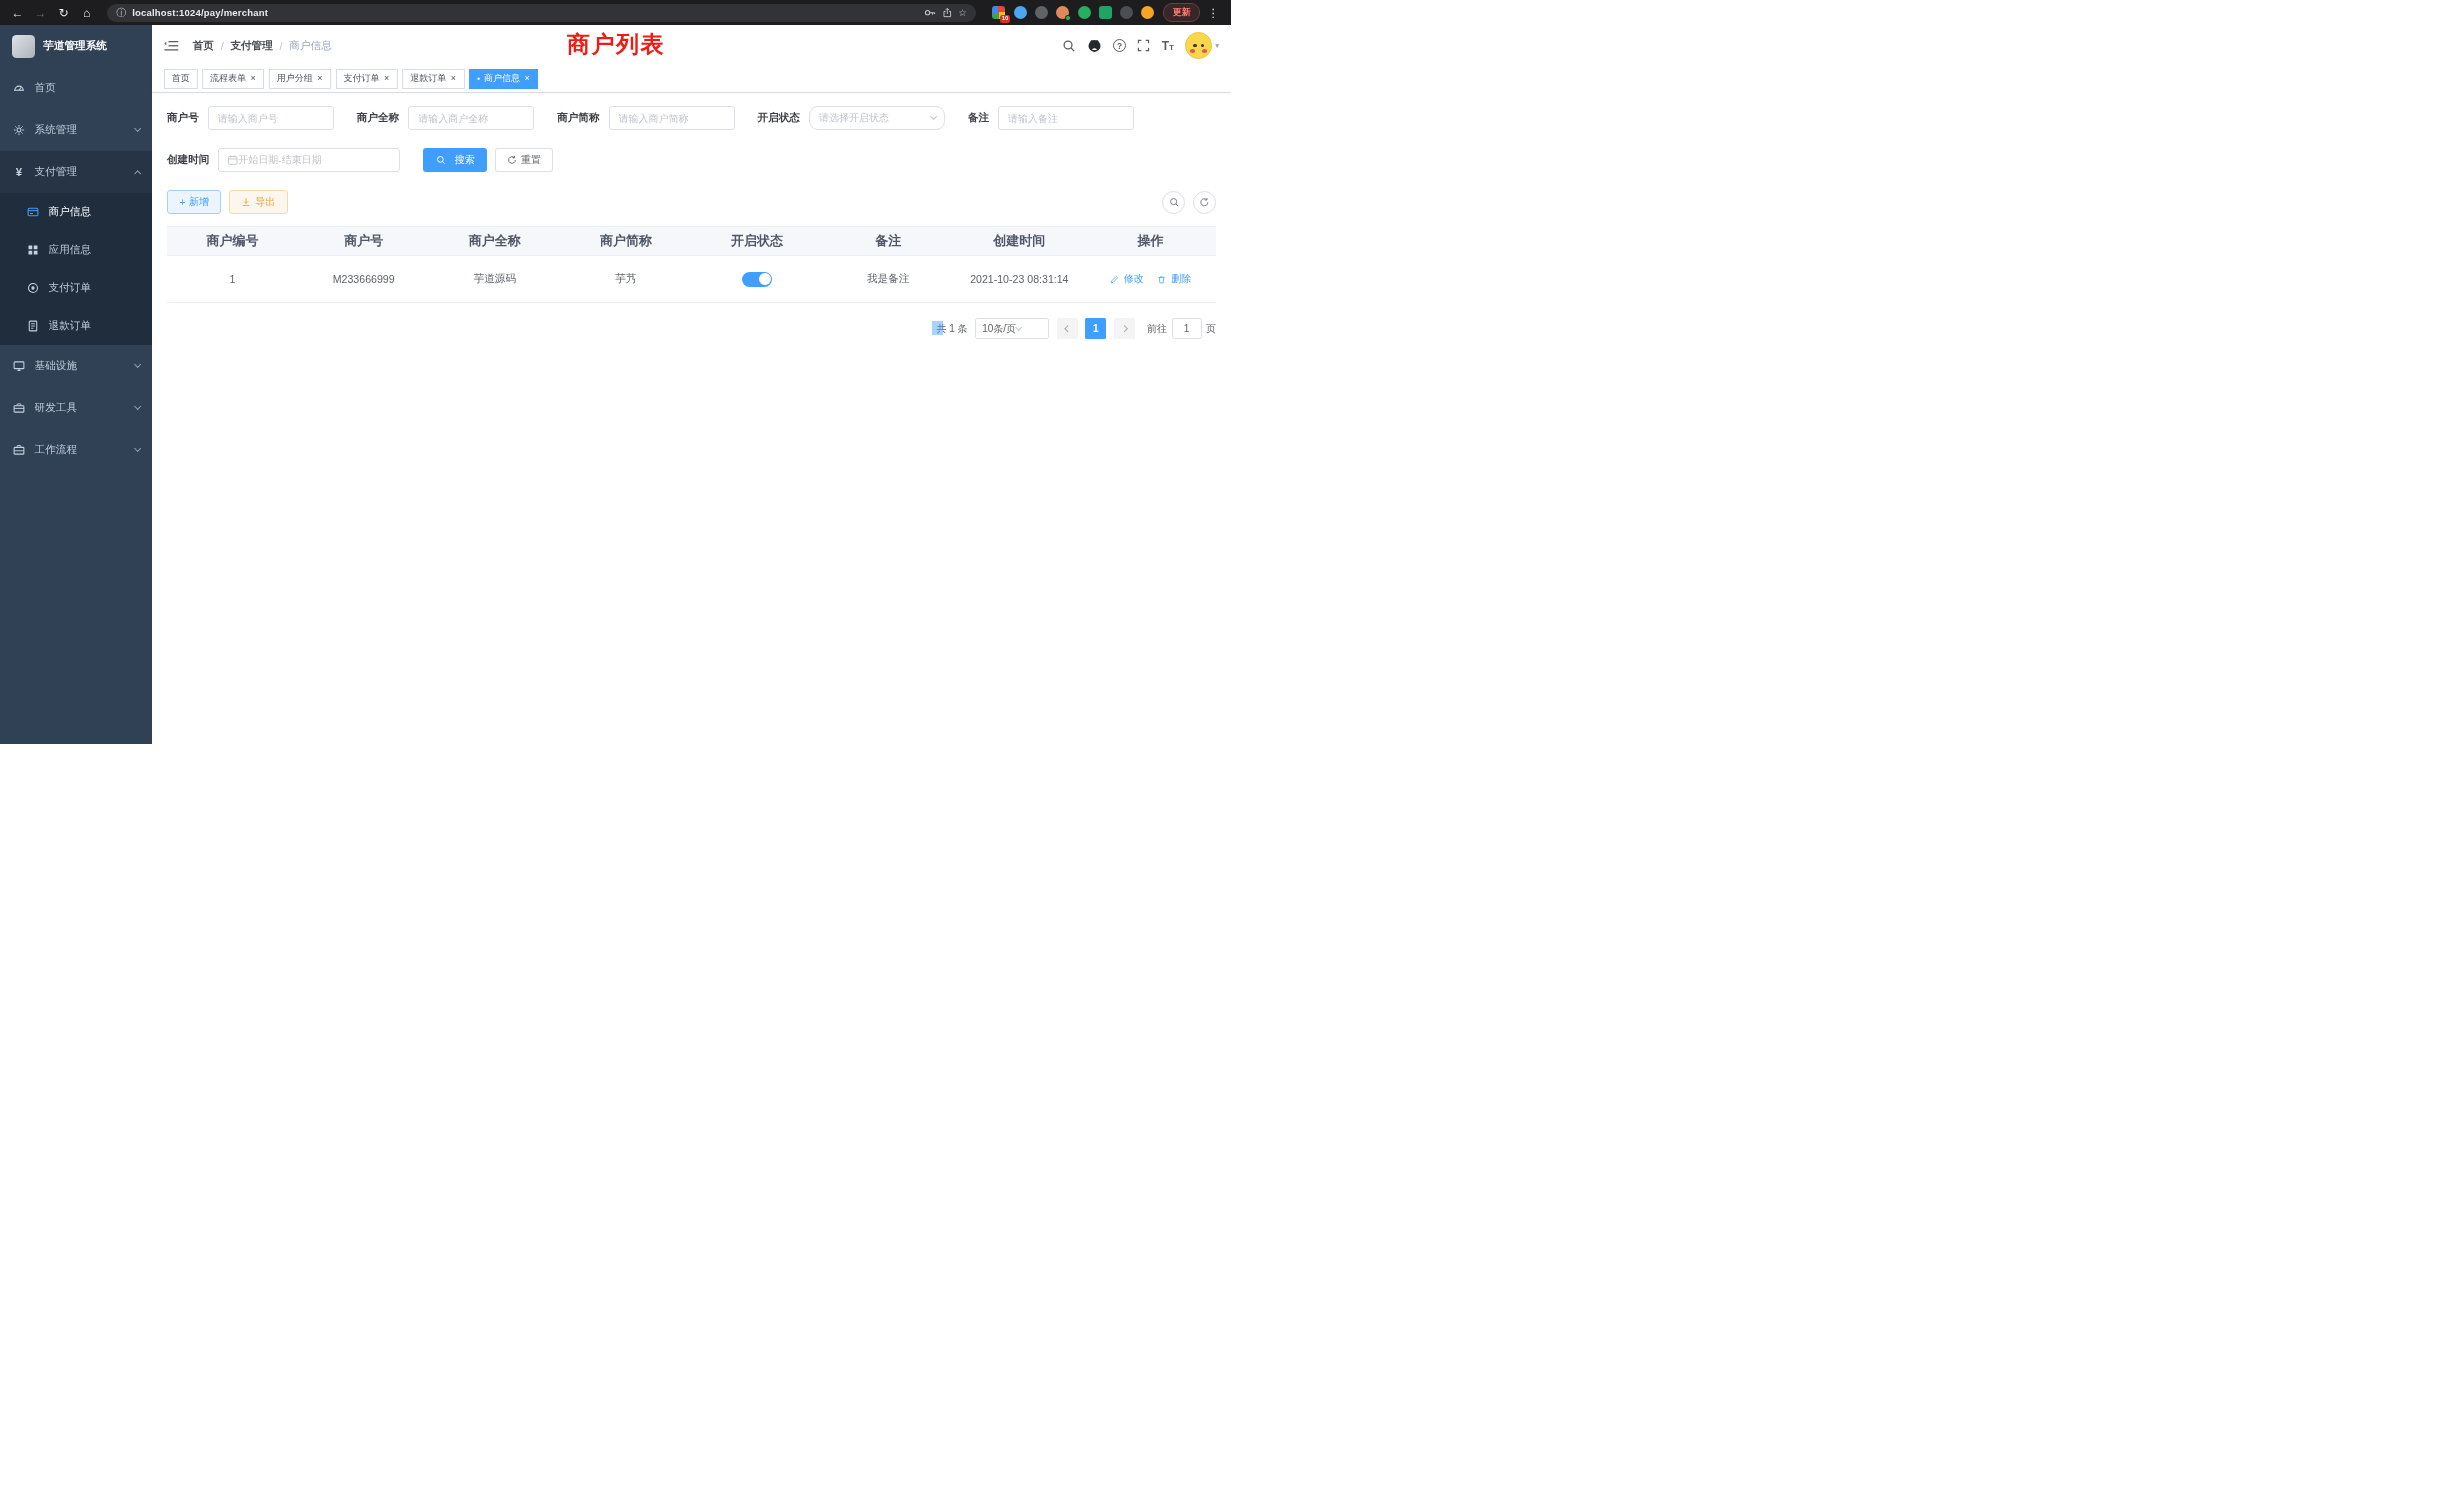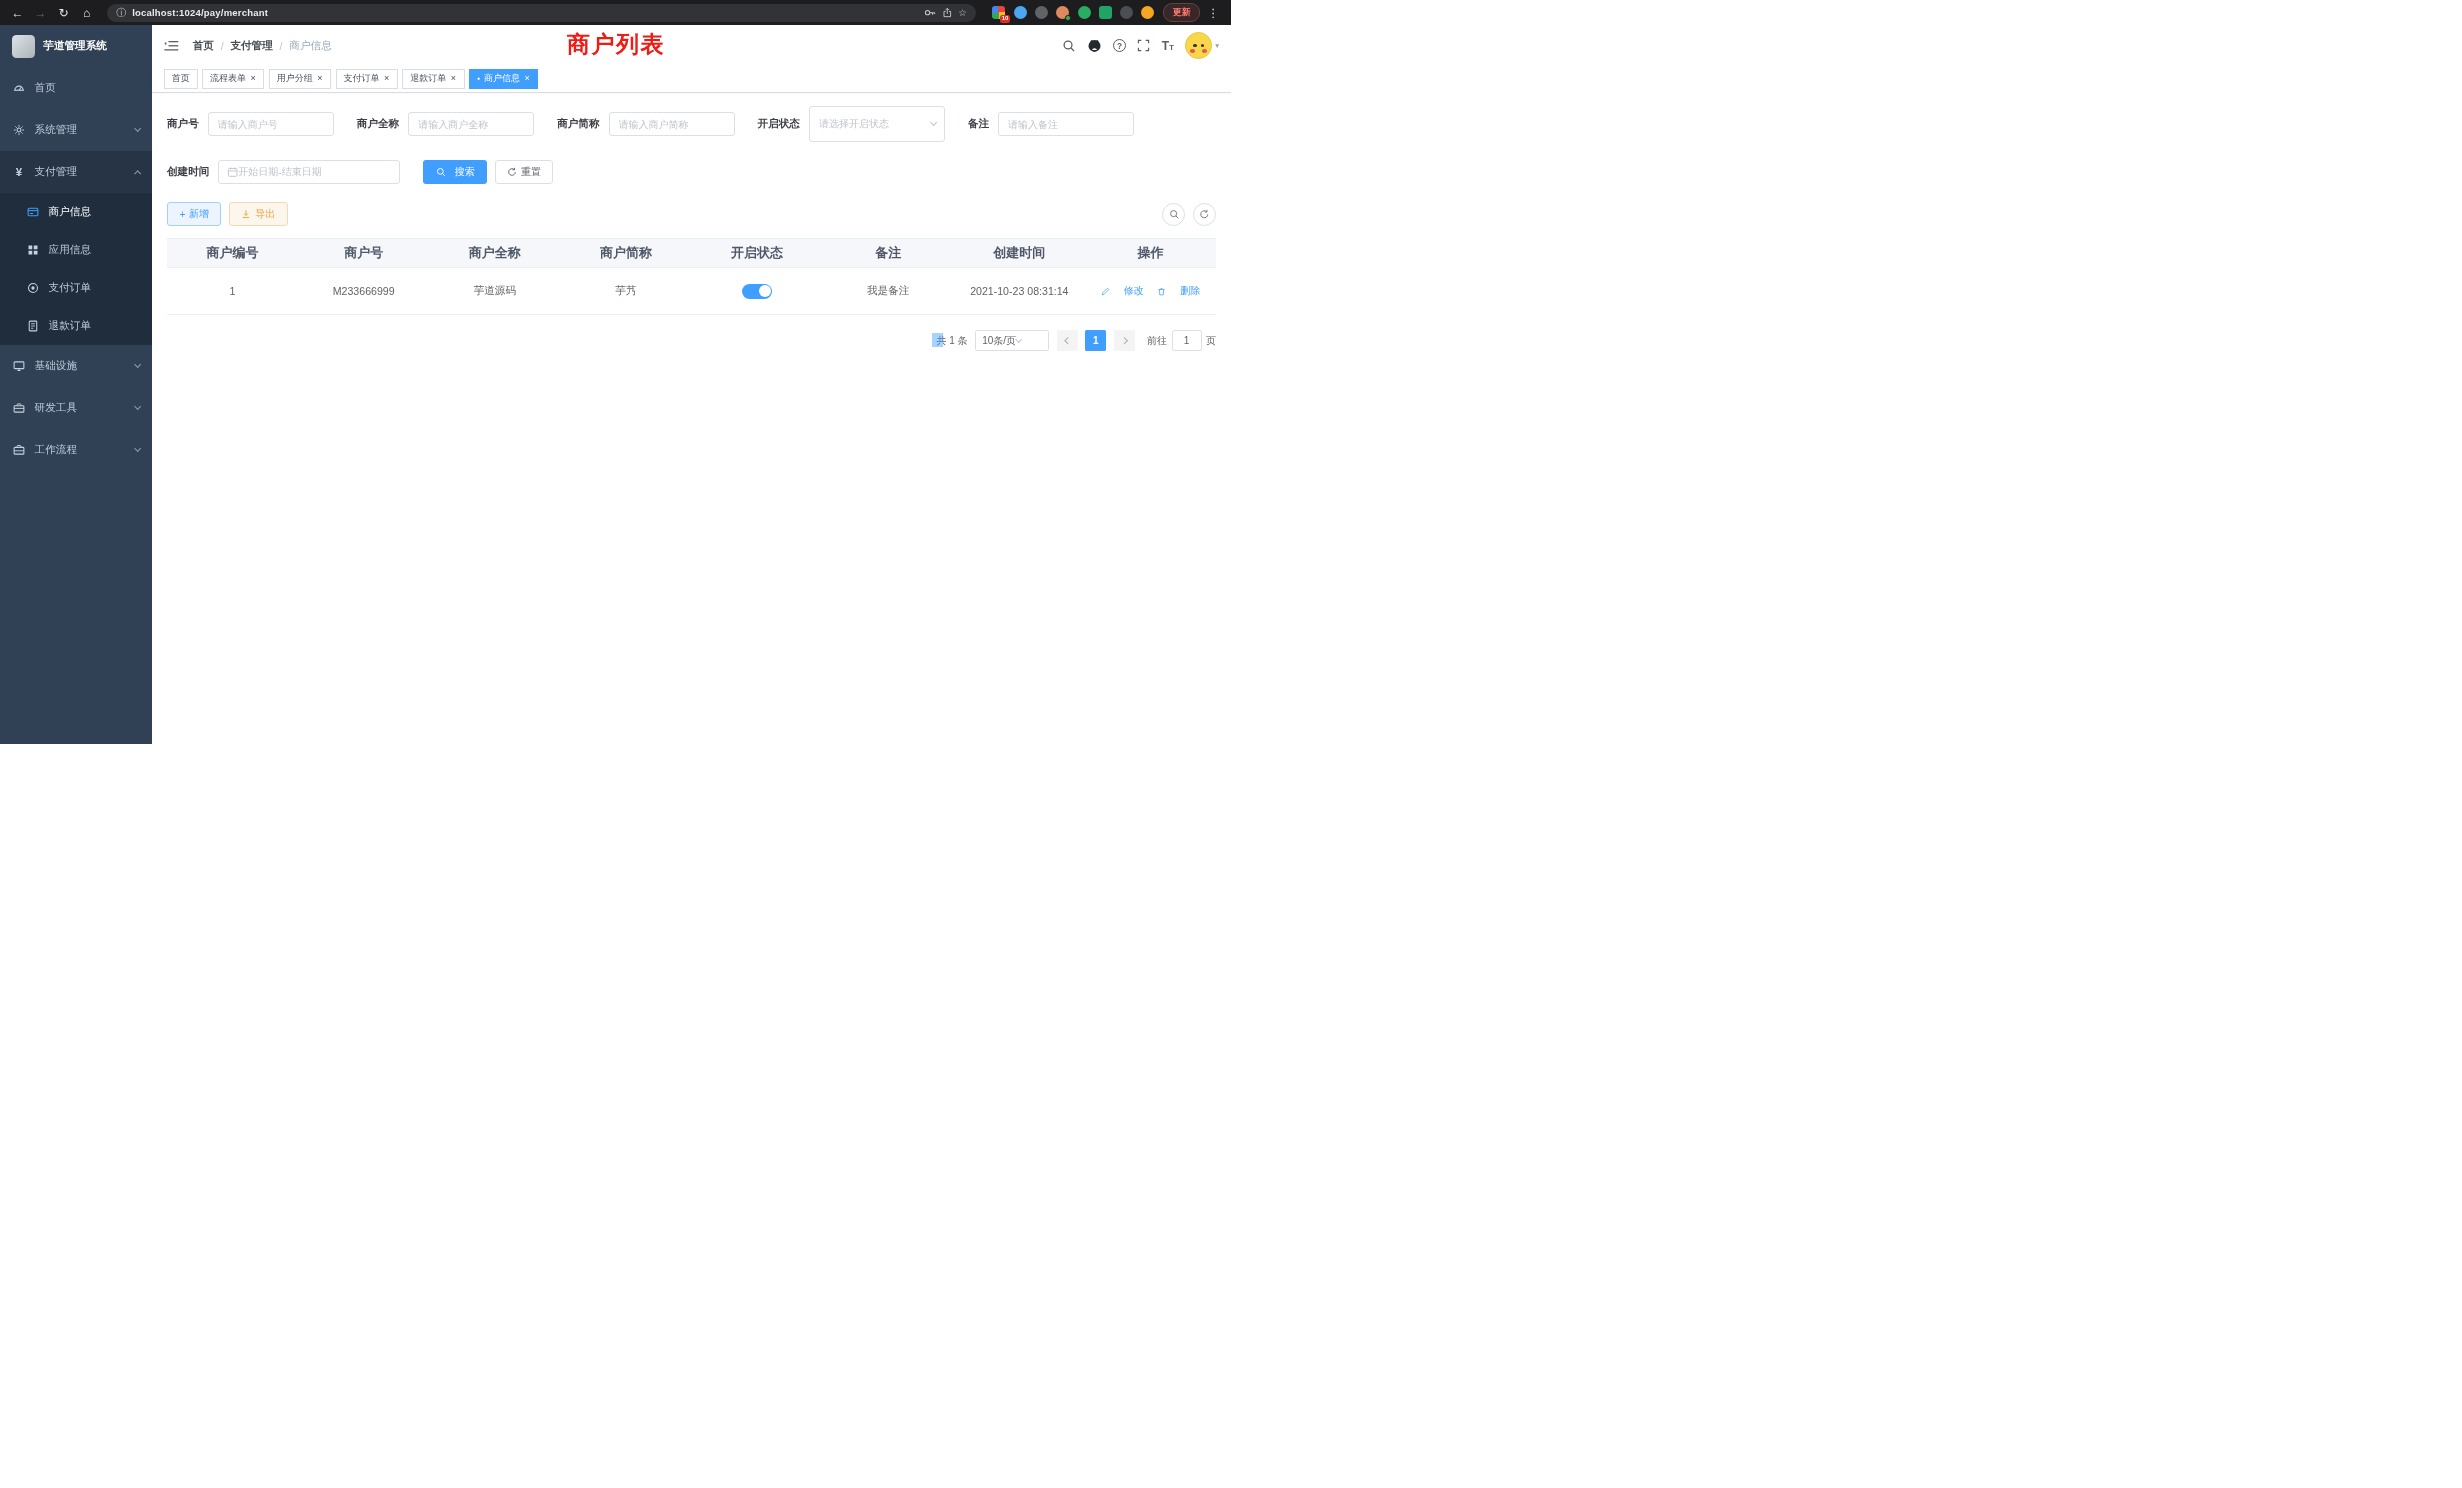--- a/index.html
+++ b/index.html
@@ -74,42 +74,42 @@
   .tag.active { background:#409eff; border-color:#409eff; color:#fff; }
   .tag .tag-dot { font-size:5.3px; line-height:1; }
 
   
   .content { flex:1; padding:13.6px 15px 0; overflow:hidden; }
   .form-row { display:flex; align-items:center; margin-bottom:18px; }
   .form-item { display:flex; align-items:center; margin-right:23px; }
   .form-label { font-size:10.6px; font-weight:600; color:#3c3f45; margin-right:9px; white-space:nowrap; }
   .el-input { width:126px; height:24px; border:0.8px solid #dcdfe6; border-radius:3px; padding:0 9px; font-size:10px; color:#606266; outline:none; background:#fff; }
   .el-input::placeholder { color:#bfc4cc; }
-  .el-select { width:136px; height:36px; border:0.8px solid #dcdfe6; border-radius:3px; display:flex; align-items:center; justify-content:space-between; padding:0 7.6px 0 9px; font-size:10px; color:#bfc4cc; cursor:pointer; background:#fff; }
+  .el-select { width:136px; height:24px; border:0.8px solid #dcdfe6; border-radius:9px; display:flex; align-items:center; justify-content:space-between; padding:0 7.6px 0 9px; font-size:10px; color:#bfc4cc; cursor:pointer; background:#fff; }
   .el-select .chev-wrap { color:#c0c4cc; display:flex; }
   .date-range { width:182px; height:24px; border:0.8px solid #dcdfe6; border-radius:3px; display:flex; align-items:center; gap:0; padding:0 7.6px; font-size:10px; color:#bfc4cc; background:#fff; cursor:pointer; }
   .date-range .cal-icon { color:#c0c4cc; display:flex; }
   .date-range .dash { color:#bfc4cc; }
   .btn { height:24px; display:inline-flex; align-items:center; gap:3.8px; padding:0 11.4px; border-radius:3px; font-size:10px; border:0.8px solid transparent; cursor:pointer; background:#fff; }
   .btn-primary { background:#409eff; color:#fff;gap:9px; }
   .btn-default { border-color:#dcdfe6; color:#606266; }
   .btn-plain-primary { background:#ecf5ff; border-color:#a3d0ff; color:#409eff; margin-right:7.6px; }
   .btn-plain-warning { background:#fdf6ec; border-color:#f5dab1; color:#e6a23c; }
   .ml10 { margin-left:7.6px; }
   .toolbar-row { display:flex; align-items:center; margin-bottom:12px; }
   .toolbar-right { margin-left:auto; display:flex; gap:7.6px; }
   .circle-btn { width:23px; height:23px; border-radius:50%; border:0.8px solid #dcdfe6; display:flex; align-items:center; justify-content:center; color:#77797e; cursor:pointer; background:#fff; }
 
   
   table.data-table { width:100%; border-collapse:collapse; table-layout:fixed; }
   .data-table th { height:29px; background:#f5f7fa; border-top:0.8px solid #ebeef5; border-bottom:0.8px solid #ebeef5; font-size:13px; font-weight:700; color:#4f5769; text-align:center; }
   .data-table td { height:47px; border-bottom:0.8px solid #ebeef5; font-size:10.6px; color:#5f6368; text-align:center; }
   .switch { display:inline-block; width:30px; height:15px; border-radius:7.6px; background:#409eff; position:relative; cursor:pointer; vertical-align:middle; }
   .switch::after { content:""; position:absolute; top:1.5px; right:1.5px; width:12px; height:12px; border-radius:50%; background:#fff; }
-  .op-link { color:#409eff; font-size:10px; display:inline-flex; align-items:center; gap:14px; cursor:pointer; }
+  .op-link { color:#409eff; font-size:10px; display:inline-flex; align-items:center; gap:5px; cursor:pointer; }
   .op-link + .op-link { margin-left:10.6px; }
 
   
   .pagination { display:flex; align-items:center; justify-content:flex-end; gap:7.6px; margin-top:15px; font-size:10px; color:#606266; }
   .pg-total { position:relative; padding-left:3px; }
   .pg-sel-artifact { position:absolute; left:-1.5px; top:-0.8px; width:11.4px; height:14.4px; background:rgba(64,158,255,.45); }
   .pg-size { width:74px; height:21px; border:0.8px solid #dcdfe6; border-radius:2.3px; display:flex; align-items:center; justify-content:flex-start; padding:0 6px; cursor:pointer; color:#606266; background:#fff; }
   .pg-size .chev-wrap { color:#c0c4cc; display:flex; }
   .pg-btn { width:21px; height:21px; background:#f4f4f5; border-radius:1.5px; display:flex; align-items:center; justify-content:center; color:#a8abb2; cursor:pointer; }
   .pg-num { width:21px; height:21px; border-radius:1.5px; display:flex; align-items:center; justify-content:center; cursor:pointer; }

